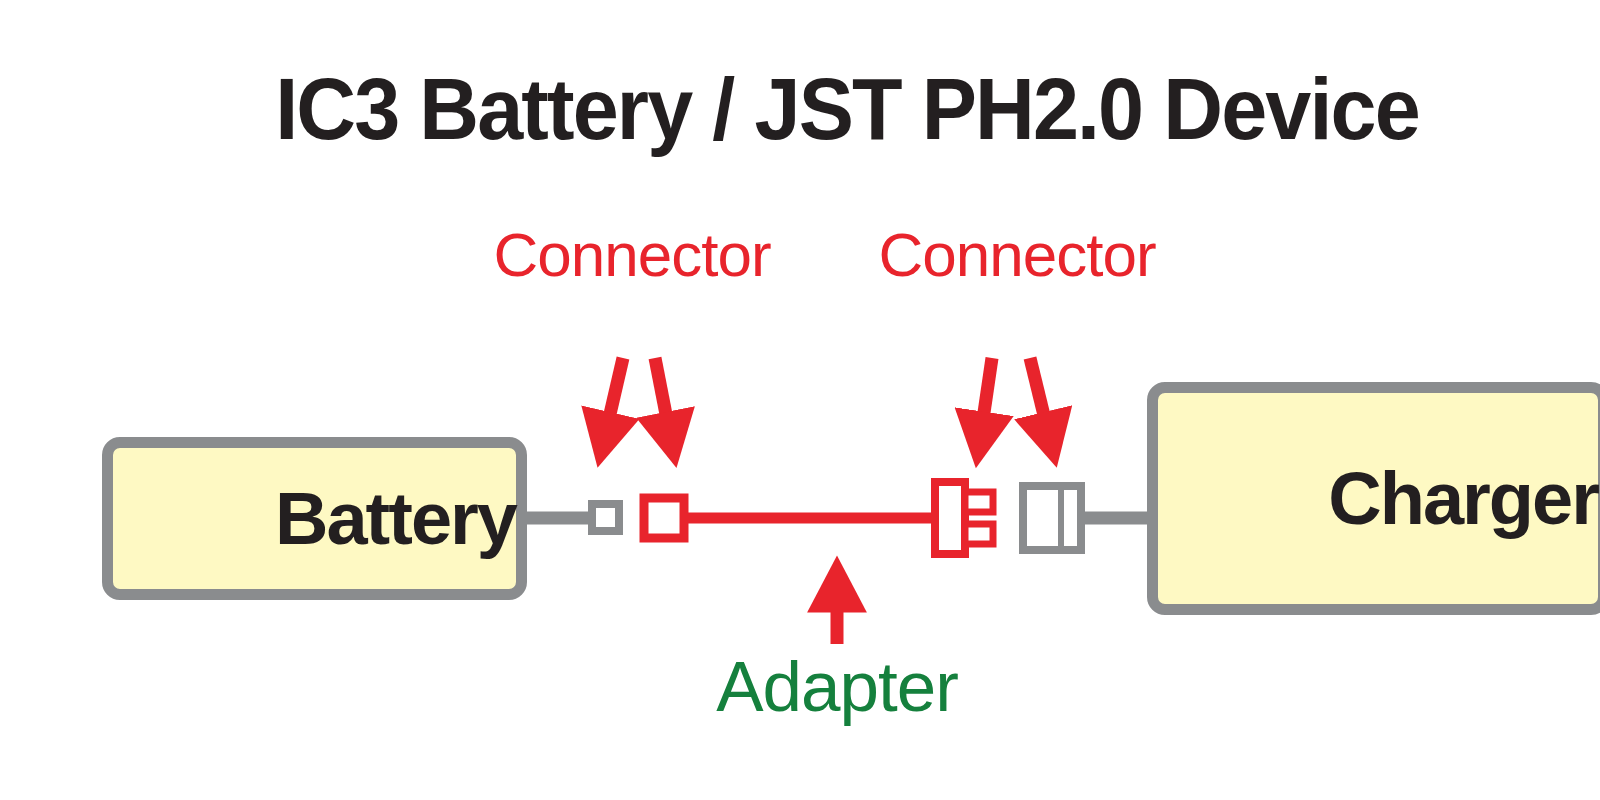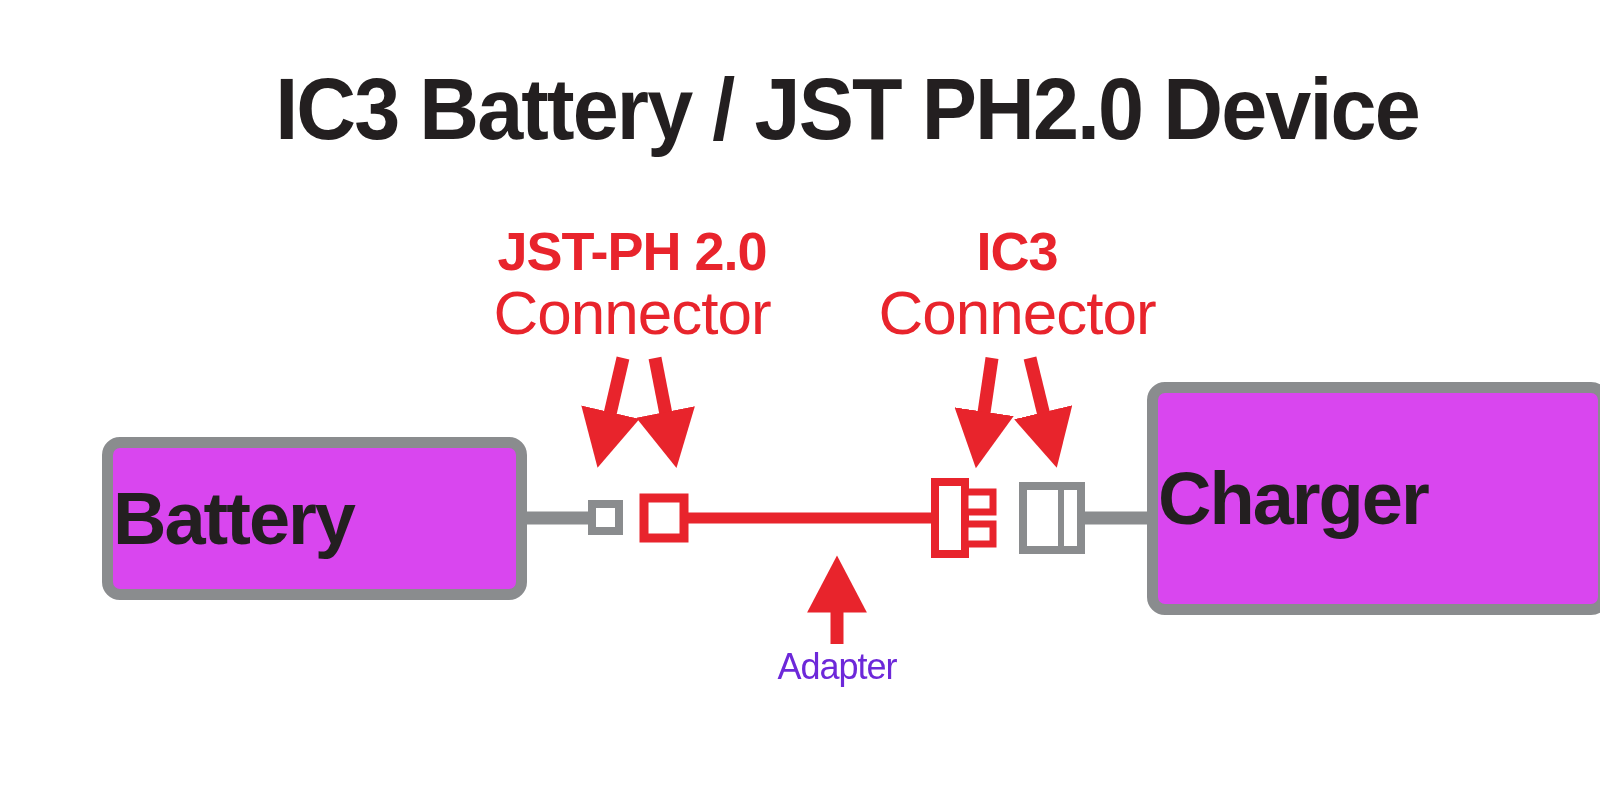--- a/index.html
+++ b/index.html
@@ -27,52 +27,50 @@
     color:#e8242c;
     line-height:1.08;
     white-space:nowrap;
   }
   .red-label .l1{font-size:54px;font-weight:bold;letter-spacing:-1px;}
   .red-label .l2{font-size:62px;font-weight:normal;letter-spacing:-1px;}
   .jst-label{left:370px;top:222px;width:430px;}
   .ic3-label{left:790px;top:222px;width:360px;}
   .adapter-label{
     position:absolute;left:640px;top:646px;width:300px;
-    text-align:center;color:#6d28d9;
-    font-size:36px;font-weight:normal;letter-spacing:-1px;
+    text-align:center;color:#15803d;
+    font-size:71px;font-weight:normal;letter-spacing:-1px;
   }
   .node{
     position:absolute;
     box-sizing:border-box;
-    background:#d946ef;
+    background:#fef9c3;
     border:11px solid #8a8c8e;
     border-radius:18px;
-    display:flex;align-items:center;justify-content:flex-start;
+    display:flex;align-items:center;justify-content:flex-end;
     color:#231f20;
     font-size:74px;font-weight:bold;
     letter-spacing:-2px;
   }
   .battery-node{left:55px;top:437px;width:425px;height:163px;}
   .charger-node{left:1100px;top:382px;width:462px;height:233px;}
   svg.overlay{position:absolute;left:0;top:0;width:1600px;height:800px;}
 </style>
 </head>
 <body>
 
 <div class="canvas">
 
   <div class="title">IC3 Battery / JST PH2.0 Device</div>
 
   <div class="red-label jst-label">
-    <div class="l1">JST-PH 2.0</div>
     <div class="l2">Connector</div>
   </div>
 
   <div class="red-label ic3-label">
-    <div class="l1">IC3</div>
     <div class="l2">Connector</div>
   </div>
 
   <div class="node battery-node">
     <span>Battery</span>
   </div>
 
   <div class="node charger-node">
     <span>Charger</span>
   </div>

